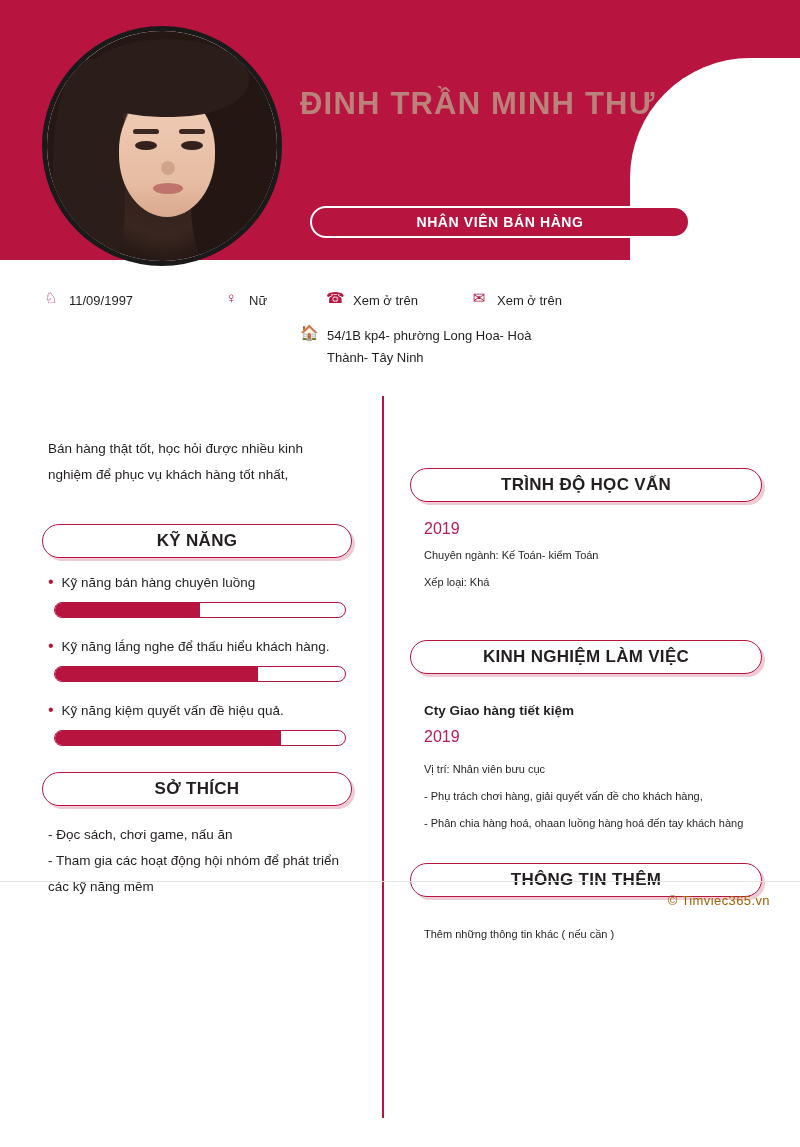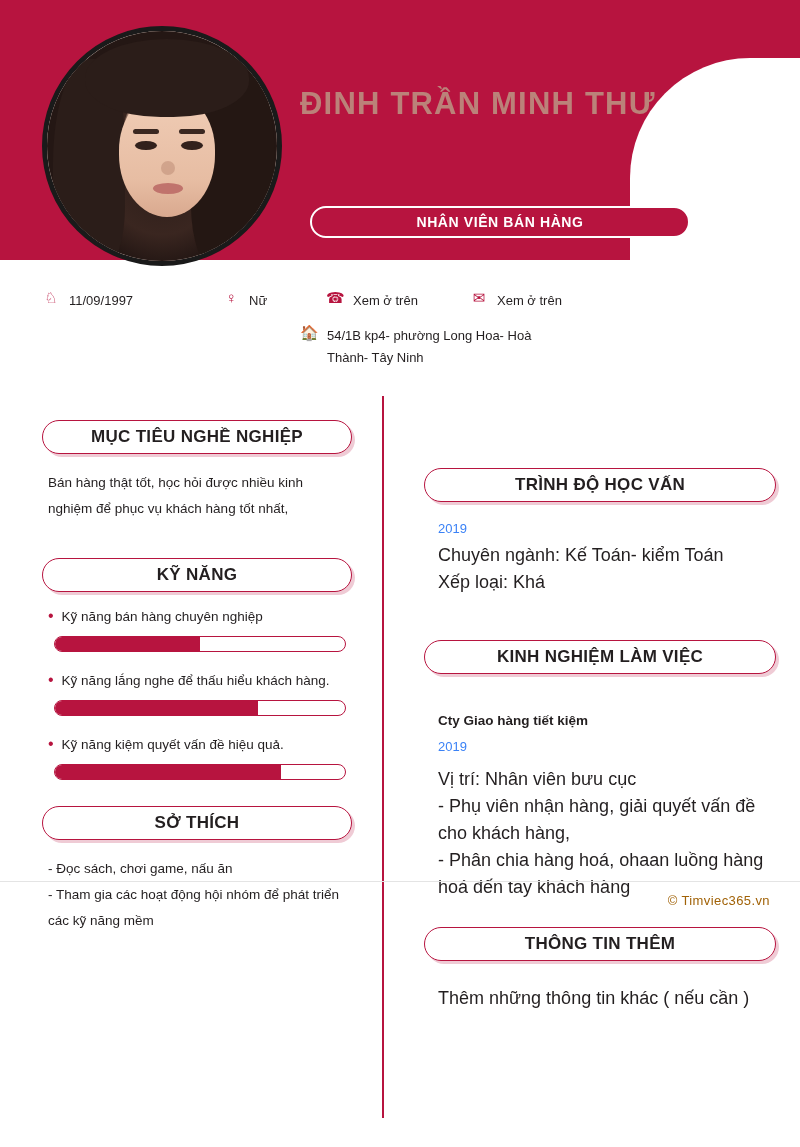--- a/index.html
+++ b/index.html
@@ -147,21 +147,21 @@
   .c-addr { left: 300px; top: 55px; width: 260px; }
 
   
   .divider {
     position: absolute;
     left: 382px; top: 396px;
     width: 2px; height: 722px;
     background: #b7143f;
   }
   .col-left  { position: absolute; left: 42px;  top: 420px; width: 310px; }
-  .col-right { position: absolute; left: 424px; top: 420px; width: 352px; }
+  .col-right { position: absolute; left: 410px; top: 420px; width: 352px; }
 
   .sec-title {
     height: 34px;
     border: 1.6px solid #b7143f;
     border-radius: 18px;
     box-shadow: 3px 3px 0 rgba(183,20,63,.22);
     display: flex; align-items: center; justify-content: center;
     font-size: 17px; font-weight: bold;
     color: #231f20;
     letter-spacing: .3px;
@@ -178,22 +178,22 @@
     border: 1.4px solid #b7143f;
     border-radius: 9px;
     background: #ffffff;
     margin: 8px 0 18px 6px;
     overflow: hidden;
   }
   .bar-fill { height: 100%; background: #b7143f; }
 
   .r-entry { padding: 14px 6px 0 14px; }
   .r-org { font-size: 13.5px; font-weight: bold; line-height: 26px; }
-  .r-year { font-size: 13px; color: #3b82f6; line-height: 26px; }
-  .r-line { font-size: 18px; line-height: 27px; }
+  .r-year { font-size: 16px; color: #be185d; line-height: 26px; }
+  .r-line { font-size: 11px; line-height: 27px; }
 
   .footer {
     position: absolute;
     right: 30px; bottom: 14px;
     font-size: 13px;
     color: #a16207;
     letter-spacing: .4px;
   }
   .footer-rule {
     position: absolute;
@@ -252,31 +252,30 @@
       <span class="c-ico">🏠</span>
       <span class="c-txt">54/1B kp4- phường Long Hoa- Hoà Thành- Tây Ninh</span>
     </div>
   </div>
 
   <div class="divider"></div>
 
   <div class="col-left">
 
     <div class="sec">
-      <div class="sec-title">MỤC TIÊU NGHỀ NGHIỆP</div>
       <div class="sec-body">Bán hàng thật tốt, học hỏi được nhiều kinh nghiệm để phục vụ khách hàng tốt nhất,</div>
     </div>
 
     <div class="sec" style="margin-top:36px;">
       <div class="sec-title">KỸ NĂNG</div>
       <div class="sec-body" style="padding-top:14px;">
         <div>
           <div class="bullet-line">
             <span class="dot">•</span>
-            <span>Kỹ năng bán hàng chuyên nghiệp</span>
+            <span>Kỹ năng bán hàng chuyên luồng</span>
           </div>
           <div class="bar-track">
             <div class="bar-fill" id="bar0" style="width: 50%;"></div>
           </div>
         </div>
         <div>
           <div class="bullet-line">
             <span class="dot">•</span>
             <span>Kỹ năng lắng nghe để thấu hiểu khách hàng.</span>
           </div>
@@ -312,25 +311,25 @@
       <div class="sec-title">TRÌNH ĐỘ HỌC VẤN</div>
       <div class="r-entry">
         <div class="r-year">2019</div>
         <div class="r-line">Chuyên ngành: Kế Toán- kiểm Toán</div>
         <div class="r-line">Xếp loại: Khá</div>
       </div>
     </div>
 
     <div class="sec" style="margin-top:44px;">
       <div class="sec-title">KINH NGHIỆM LÀM VIỆC</div>
-      <div class="r-entry" style="padding-top:34px;">
+      <div class="r-entry" style="padding-top:24px;">
         <div class="r-org">Cty Giao hàng tiết kiệm</div>
         <div class="r-year">2019</div>
         <div class="r-line" style="margin-top:6px;">Vị trí: Nhân viên bưu cục</div>
-        <div class="r-line">- Phụ viên nhận hàng, giải quyết vấn đề cho khách hàng,</div>
+        <div class="r-line">- Phụ trách chơi hàng, giải quyết vấn đề cho khách hàng,</div>
         <div class="r-line">- Phân chia hàng hoá, ohaan luồng hàng hoá đến tay khách hàng</div>
       </div>
     </div>
 
     <div class="sec" style="margin-top:26px;">
       <div class="sec-title">THÔNG TIN THÊM</div>
       <div class="r-entry" style="padding-top:24px;">
         <div class="r-line">Thêm những thông tin khác ( nếu cần )</div>
       </div>
     </div>

